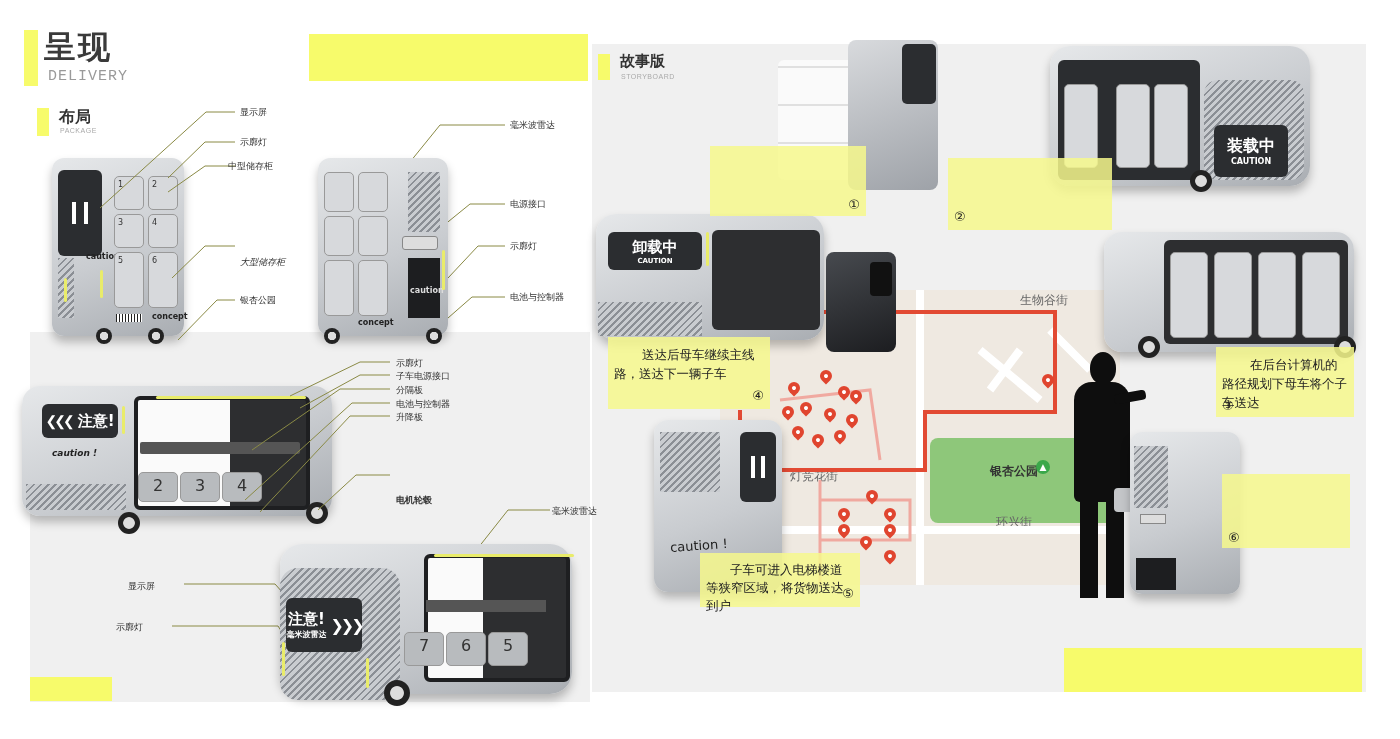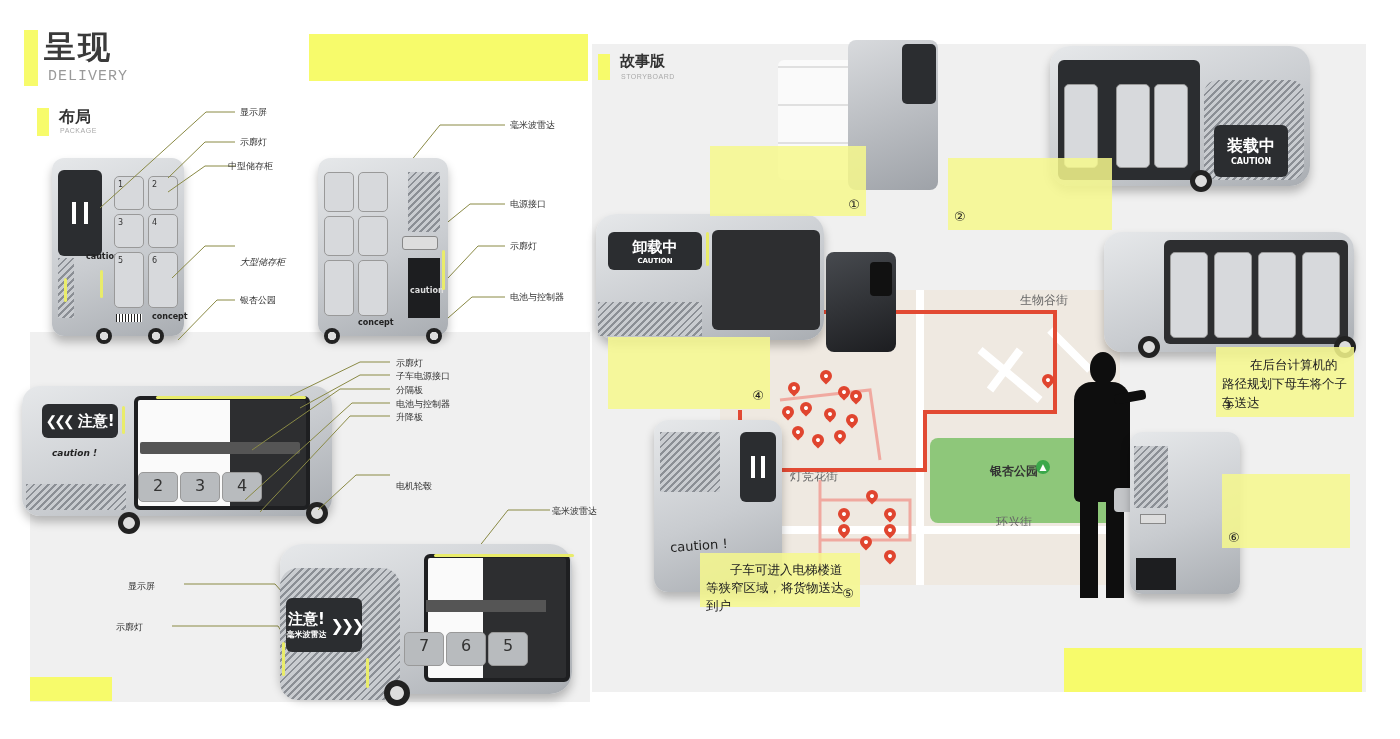--- a/index.html
+++ b/index.html
@@ -147,21 +147,21 @@
     <polyline points="478,548 508,510 550,510"></polyline>
     <polyline points="184,584 275,584 300,612"></polyline>
     <polyline points="172,626 278,626 300,660"></polyline>
   </g>
 </svg>
 <div class="abs lbl" style="left:396px;top:357px;">示廓灯</div>
 <div class="abs lbl" style="left:396px;top:370px;">子车电源接口</div>
 <div class="abs lbl" style="left:396px;top:384px;">分隔板</div>
 <div class="abs lbl" style="left:396px;top:398px;">电池与控制器</div>
 <div class="abs lbl" style="left:396px;top:411px;">升降板</div>
-<div class="abs lbl" style="left:396px;top:480px;">电机轮毂</div>
+<div class="abs lbl" style="left:396px;top:494px;font-weight:bold;">电机轮毂</div>
 
 <div class="veh" style="left:276px;top:540px;width:300px;height:180px;">
   <div class="body-silver" style="position:absolute;left:4px;top:4px;width:292px;height:150px;border-radius:22px;"></div>
   <div class="stripe" style="position:absolute;left:4px;top:28px;width:120px;height:132px;border-radius:18px;"></div>
   <div class="screen" style="position:absolute;left:10px;top:58px;width:76px;height:54px;flex-direction:row;">
     <div style="display:flex;flex-direction:column;align-items:center;">
       <span style="font-size:15px;">注意!</span>
       <span style="font-size:8px;">毫米波雷达</span>
     </div>
     <span style="font-size:16px;letter-spacing:-3px;margin-left:4px;">❯❯❯</span>
@@ -306,20 +306,21 @@
   <span class="num" style="right:6px;bottom:2px;text-indent:0;">①</span>
 </div>
 <div class="abs note" style="left:948px;top:158px;width:164px;height:72px;text-indent:28px;">
   <span class="num" style="left:6px;bottom:4px;text-indent:0;">②</span>
 </div>
 <div class="abs note" style="left:1216px;top:347px;width:138px;height:70px;text-indent:28px;">
   <span>在后台计算机的路径规划下母车将个子车送达</span>
   <span class="num" style="left:6px;bottom:2px;text-indent:0;">③</span>
 </div>
 <div class="abs note" style="left:608px;top:337px;width:162px;height:72px;text-indent:28px;">
+  <span>送达后母车继续主线路，送达下一辆子车</span>
   <span class="num" style="right:6px;bottom:4px;text-indent:0;">④</span>
 </div>
 <div class="abs note" style="left:700px;top:553px;width:160px;height:54px;text-indent:24px;line-height:18px;">
   <span>子车可进入电梯楼道等狭窄区域，将货物送达到户</span>
   <span class="num" style="right:6px;bottom:4px;text-indent:0;">⑤</span>
 </div>
 <div class="abs note" style="left:1222px;top:474px;width:128px;height:74px;text-indent:24px;line-height:17px;">
   <span class="num" style="left:6px;bottom:2px;text-indent:0;">⑥</span>
 </div>
 

